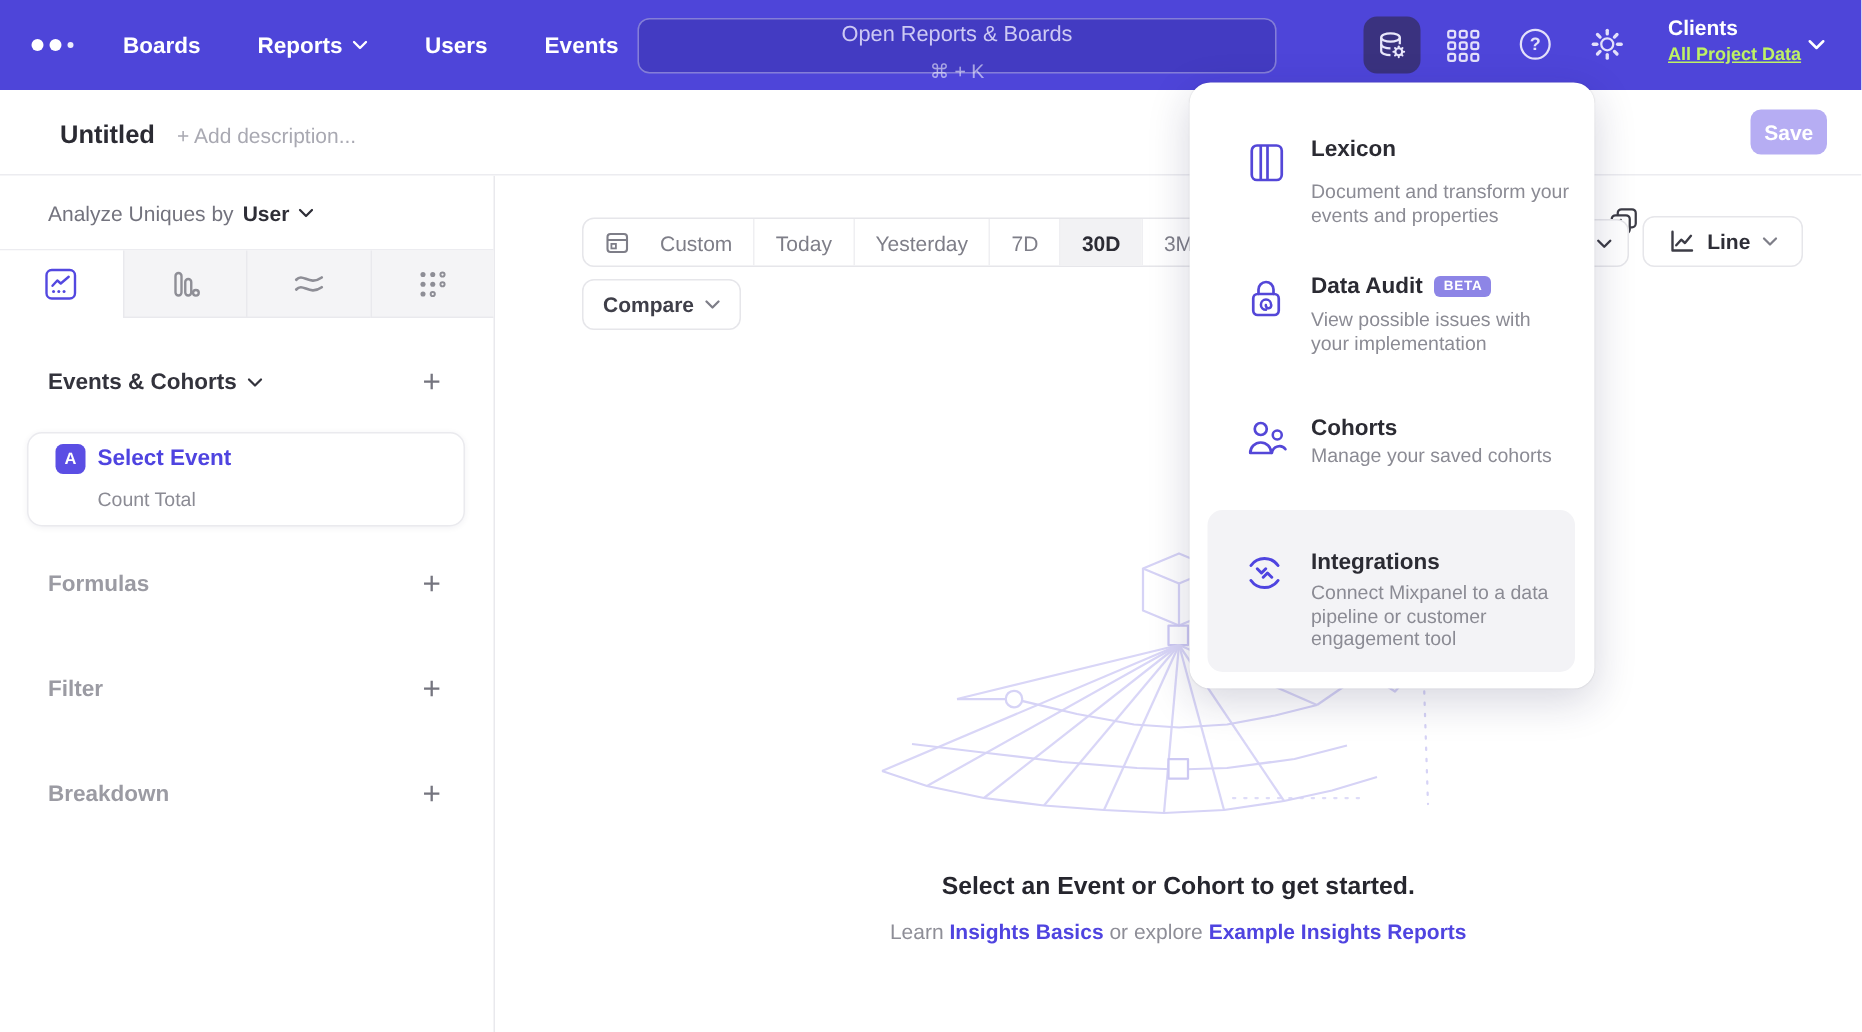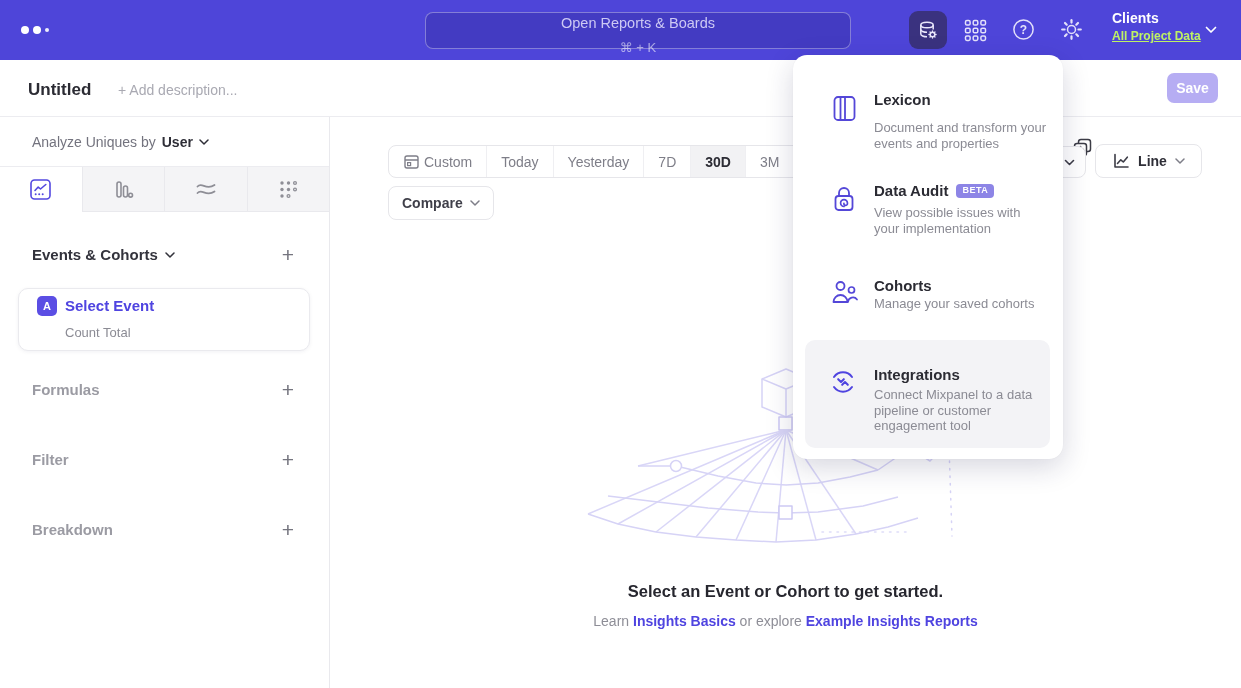--- a/index.html
+++ b/index.html
@@ -23,21 +23,21 @@
   .searchbar .kbd { font-size:13px; color:rgba(255,255,255,0.55); }
   .navbtn-active { left:909px; top:11px; width:38px; height:38px; border-radius:9px;
     background:#3a327f; display:flex; align-items:center; justify-content:center; }
   .navicon { display:flex; align-items:center; justify-content:center; }
   .acct { left:1112px; top:10px; color:#fff; }
   .acct .t1 { font-size:14px; font-weight:700; }
   .acct .t2 { font-size:12px; font-weight:700; color:#bef264; margin-top:3px;text-decoration:underline; }
 
   
   .toolbar { left:0; top:60px; width:1241px; height:57px; background:#fff; border-bottom:1px solid #ececf0; z-index:5; }
-  .rtitle { left:28px; top:20px; font-size:17px; font-weight:700; color:#2b2b33; }
+  .rtitle { left:40px; top:20px; font-size:17px; font-weight:700; color:#2b2b33; }
   .rdesc { left:118px; top:22px; font-size:14px; color:#a9a9b2; }
   .saveb { left:1167px; top:13px; width:51px; height:30px; border:none; border-radius:7px;
     background:#b6adf3; color:#fff; font-size:14px; font-weight:600; font-family:inherit; }
   .dots3 { left:1115px; top:85px; display:flex; gap:4px; }
   .dots3 i { width:4px; height:4px; border-radius:50%; background:#3c3c46; display:block; }
 
   
   .sidebar { left:0; top:117px; width:330px; height:571px; background:#fff; border-right:1px solid #e9e9ed; z-index:4; }
   .analyze { left:32px; top:17px; font-size:14px; color:#73737e; display:flex; align-items:center; gap:6px; }
   .analyze b { color:#2e2e37; font-weight:700; }
@@ -54,21 +54,21 @@
   .abadge { left:18px; top:7px; width:20px; height:20px; border-radius:5px; background:#5b4ee4;
     color:#fff; font-size:11px; font-weight:700; display:flex; align-items:center; justify-content:center; }
   .ename { left:46px; top:8px; font-size:15px; font-weight:600; color:#4f44e0; }
   .emetric { left:46px; top:36px; font-size:13px; color:#8b8b94; }
 
   
   .datectl { left:388px; top:145px; height:33px; display:flex; align-items:stretch;
     border:1px solid #e6e6ea; border-radius:8px; background:#fff; overflow:hidden; z-index:6; }
   .dcell { display:flex; align-items:center; justify-content:center; padding:0 14px;
     font-size:14px; color:#7e7e88; border-left:1px solid #efeff2; cursor:pointer; white-space:nowrap; }
-  .dcell:first-child { border-left:none; gap:4px; }
+  .dcell:first-child { border-left:none; gap:20px; }
   .dcell.sel { background:#f2f2f4; color:#2c2c34; font-weight:700; }
   .compare { left:388px; top:186px; height:31px; border:1px solid #e6e6ea; border-radius:8px;
     background:#fff; display:flex; align-items:center; gap:7px; padding:16px 13px;
     font-size:14px; font-weight:600; color:#3f3f49; z-index:6; cursor:pointer; }
   .hiddenctl { left:1000px; top:146px; width:86px; height:32px; border:1px solid #e6e6ea; border-radius:8px;
     background:#fff; z-index:6; display:flex; align-items:center; justify-content:flex-end; padding-right:10px; }
   .linectl { left:1095px; top:144px; width:107px; height:34px; border:1px solid #e6e6ea; border-radius:8px;
     background:#fff; display:flex; align-items:center; justify-content:center; gap:8px; z-index:6; cursor:pointer; }
   .linectl span { font-size:14px; font-weight:600; color:#2e2e37; }
 
@@ -94,20 +94,37 @@
 </head>
 <body>
 
 <div class="abs topnav">
   <div class="abs logo">
       <i></i>
       <i></i>
       <i></i>
     </div>
 
+  <div class="abs navlinks">
+    <div class="navlink">
+        <span>Boards</span>
+      </div>
+    <div class="navlink">
+        <span>Reports</span>
+      <svg width="10" height="6" viewBox="0 0 10 6">
+          <polyline points="1,1 5,5 9,1" fill="none" stroke="#fff" stroke-width="1.6" stroke-linecap="round" stroke-linejoin="round"></polyline>
+        </svg>
+    </div>
+    <div class="navlink">
+        <span>Users</span>
+      </div>
+    <div class="navlink">
+        <span>Events</span>
+      </div>
+  </div>
 
   <div class="abs searchbar">
     <svg width="16" height="16" viewBox="0 0 16 16">
       <circle cx="7" cy="7" r="4.6" fill="none" stroke="#b9b4ef" stroke-width="1.6"></circle>
       <line x1="10.5" y1="10.5" x2="14" y2="14" stroke="#b9b4ef" stroke-width="1.6" stroke-linecap="round"></line>
     </svg>
     <span class="ph">Open Reports &amp; Boards</span>
     <span class="kbd">⌘ + K</span>
   </div>
 

